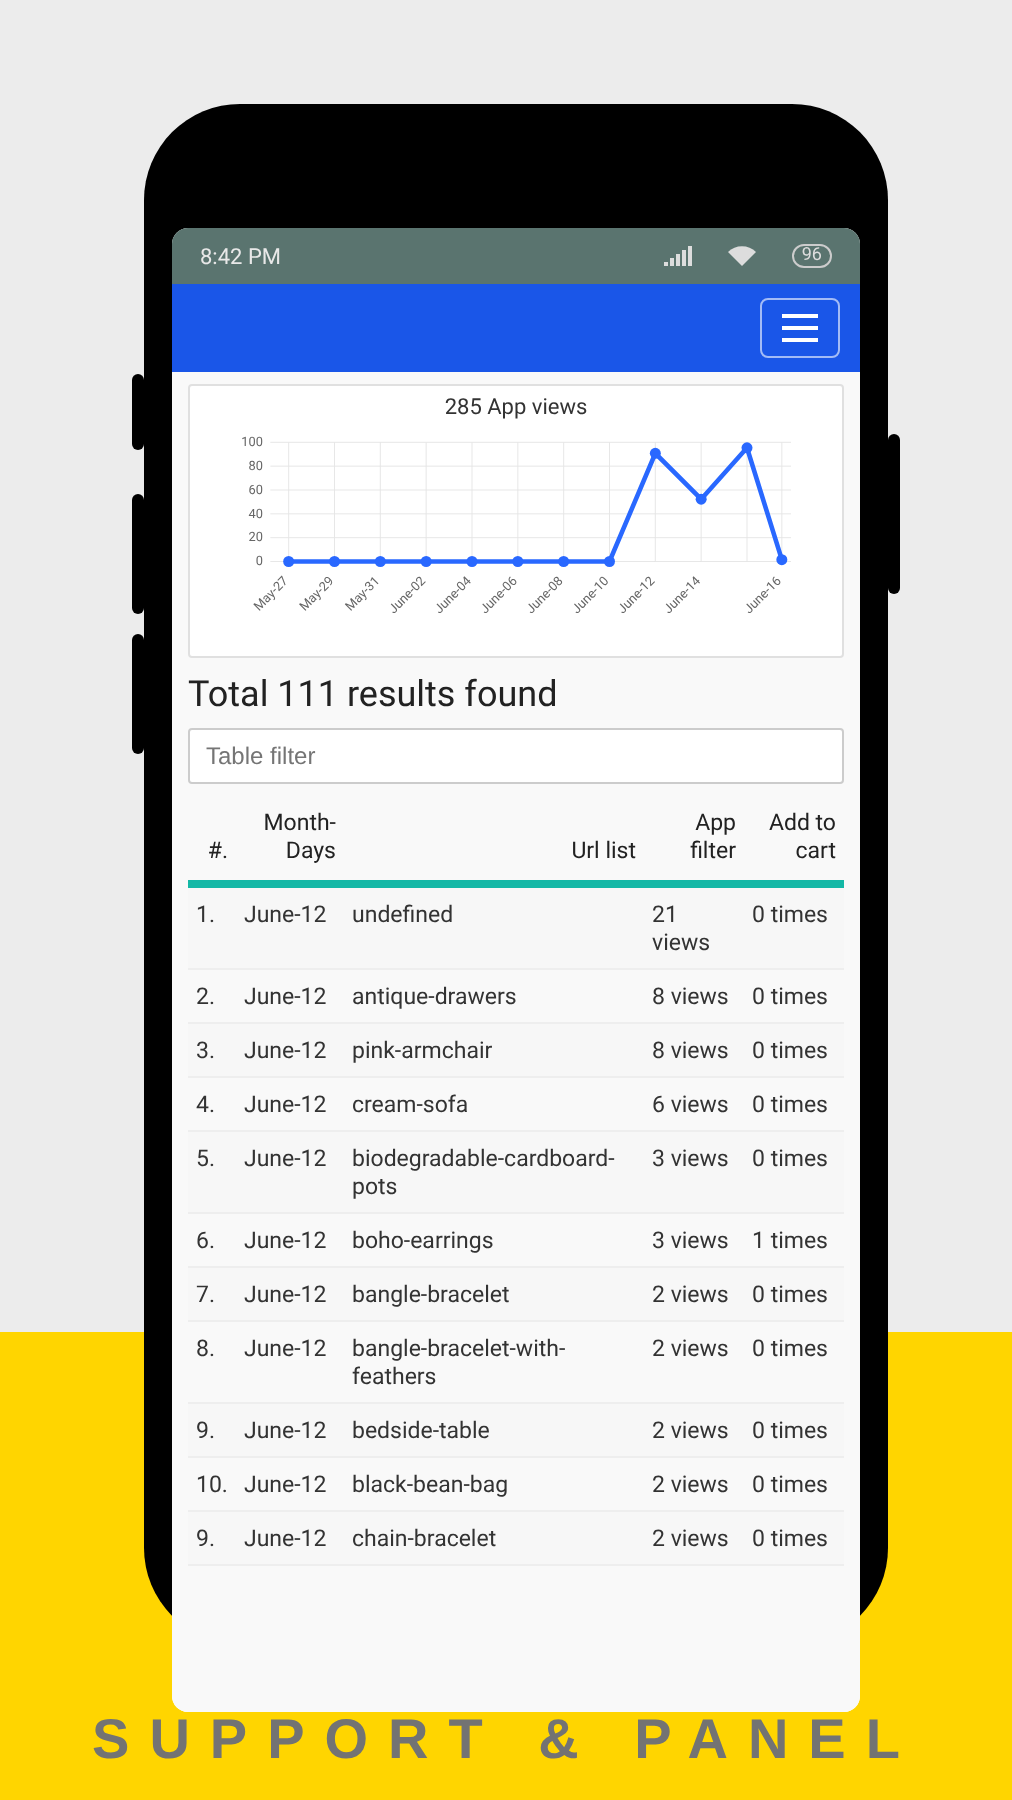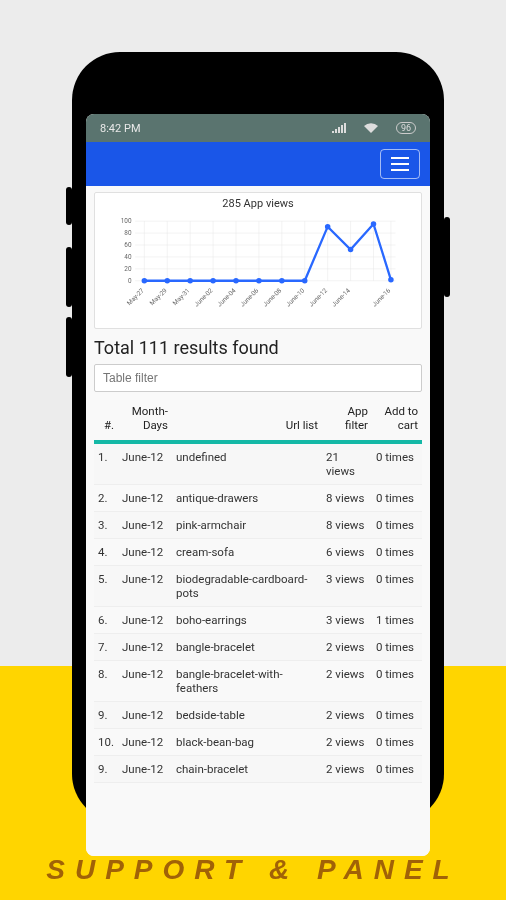--- a/index.html
+++ b/index.html
@@ -139,23 +139,22 @@
 .col-views { width: 50px; }
 .col-cart { width: 50px; }
 .bottom-text {
   position: absolute;
   bottom: 14px;
   left: 0; right: 0;
   text-align: center;
   font-size: 28px;
   font-weight: 600;
   letter-spacing: 10px;
-  color: #a16207;
+  color: #737373;
   font-family: "Arial Black", Arial, sans-serif;
-  font-style: italic;
 }
 </style>
 </head>
 <body>
 
 <div class="phone-frame">
   <div class="side-button sb1"></div>
   <div class="side-button sb2"></div>
   <div class="side-button sb3"></div>
   <div class="side-button sb4"></div>

